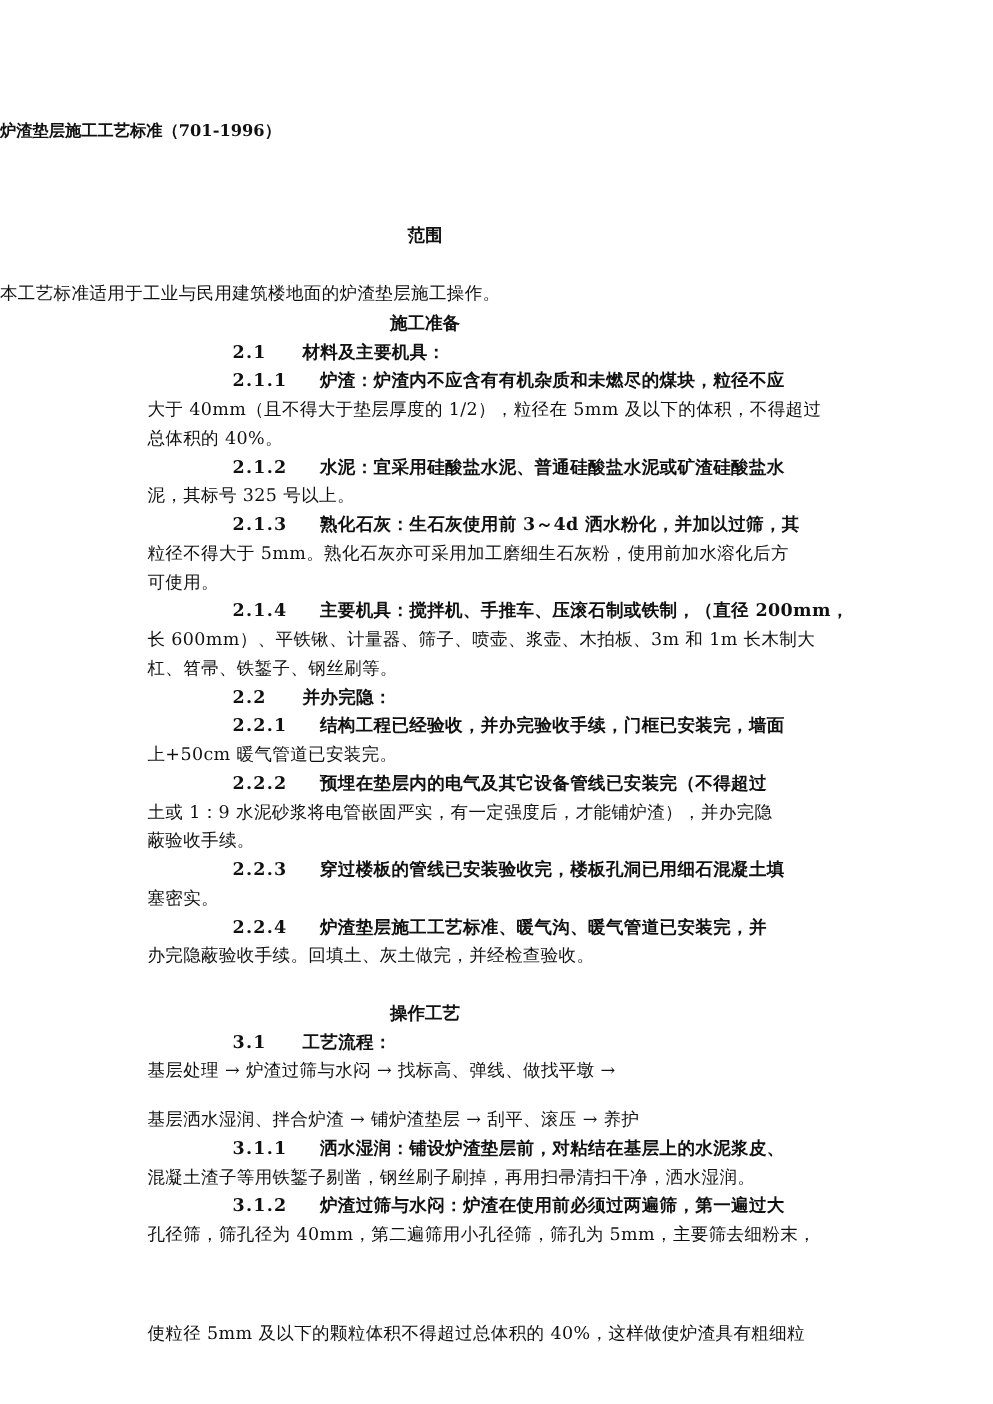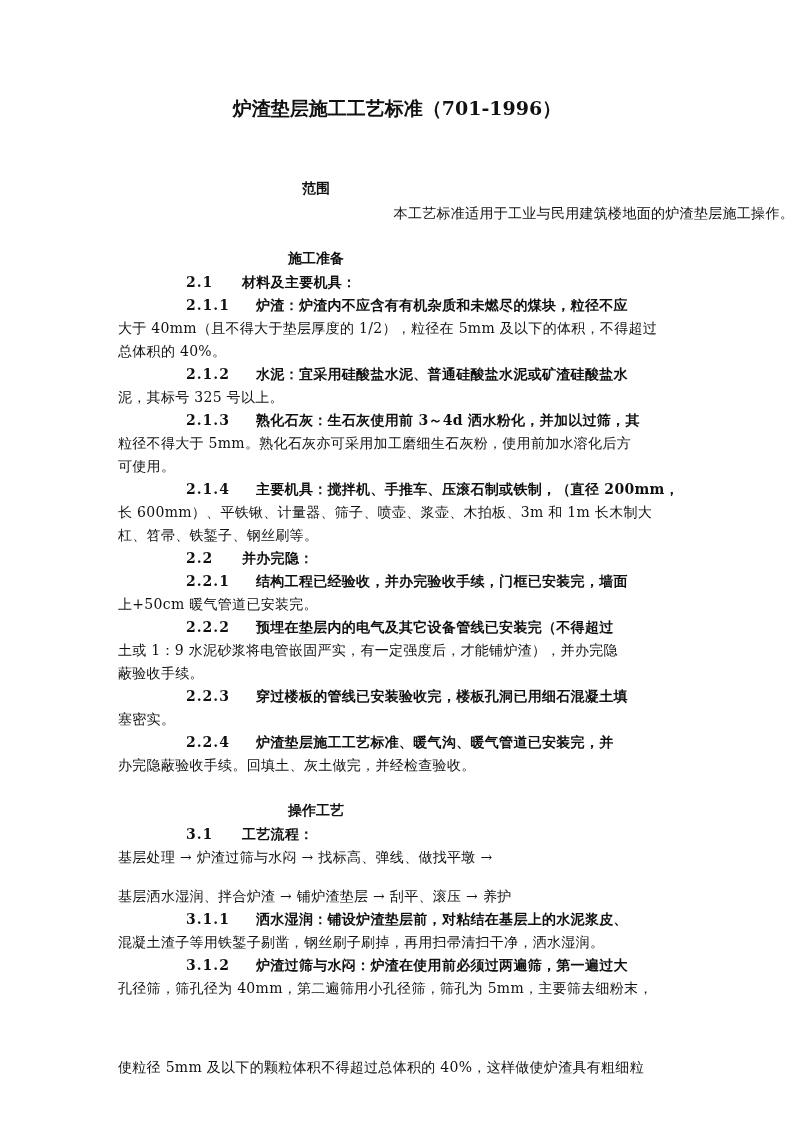--- a/index.html
+++ b/index.html
@@ -3,33 +3,33 @@
 <meta charset="utf-8">
 <style>
   html, body { margin: 0; padding: 0; background: #ffffff; }
   body {
     width: 794px; height: 1123px; position: relative; overflow: hidden;
     font-family: "DejaVu Serif", "Liberation Serif", serif;
     color: #111;
   }
   .doc-title {
     position: absolute; top: 96px; left: 0; width: 794px;
-    text-align: center; font-size: 19px; font-weight: bold;
+    font-size: 13px; font-weight: bold;
   }
   .section-heading {
     position: absolute; left: 0; width: 632px; text-align: center;
-    font-size: 14px; font-weight: bold;
+    font-size: 14px; font-weight: bold; padding-left: 24px;
   }
   .line {
     position: absolute; left: 118px; width: 560px;
     font-size: 14px; white-space: nowrap; line-height: 18px;
     letter-spacing: 0.3px;
   }
   .indent { left: 186px; width: 492px; font-weight: bold; }
-  .center-line { left: 0; width: 794px; text-align: right; }
+  .center-line { left: 0; width: 794px; text-align: left; margin-top: 22px; }
   .num { display: inline-block; width: 70px; letter-spacing: 1px; }
   .num.short { width: 56px; }
 </style>
 </head>
 <body>
 
 <div>
   <div class="doc-title">炉渣垫层施工工艺标准（701-1996）</div>
 
   <div class="section-heading" style="top:180px">范围</div>

